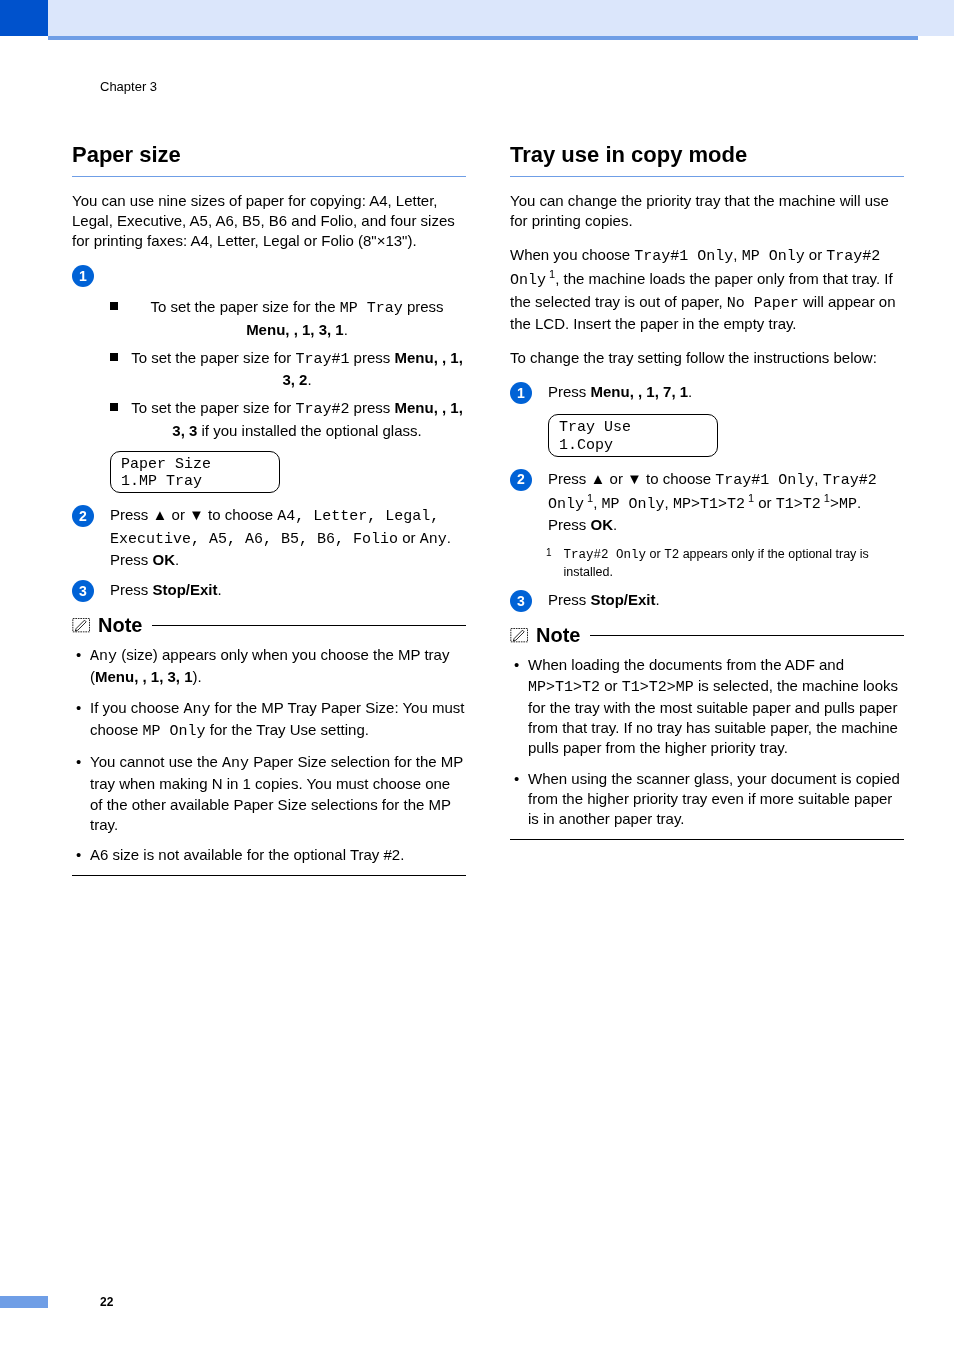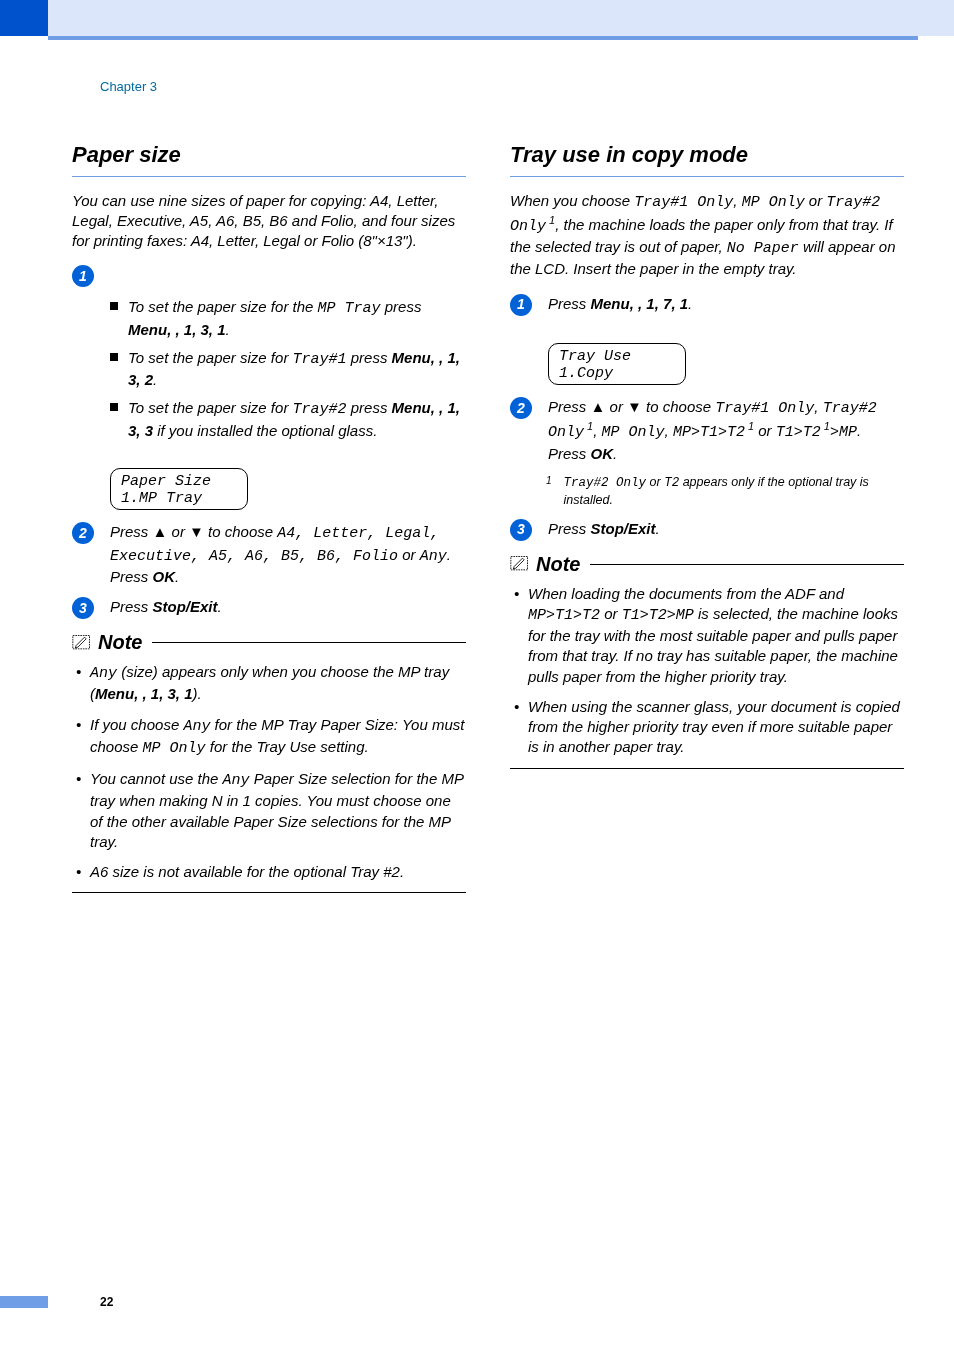--- a/index.html
+++ b/index.html
@@ -30,28 +30,27 @@
   .rule {
     position: absolute;
     left: 48px; right: 36px; top: 36px;
     height: 4px;
     background: #6f9ee6;
   }
   .chapter {
     position: absolute;
     left: 100px; top: 78px;
     font-size: 13px;
-    color: #0369a1;
+    color: #000000;
   }
   .columns {
     position: absolute;
     left: 72px; right: 50px; top: 140px;
     display: flex;
     gap: 44px;
-    font-style: italic;
   }
   .col {
     width: 50%;
   }
   h2.section {
     font-size: 22px;
     font-weight: bold;
     margin: 0 0 6px 0;
   }
   .section-rule {
@@ -80,38 +79,39 @@
   }
   .step-body { flex: 1; }
   .sub {
     margin-left: 38px;
     margin-bottom: 10px;
   }
   .sub-item {
     display: flex;
     align-items: flex-start;
     margin-bottom: 8px;
+    text-align: center;
   }
   .sq {
     width: 8px; height: 8px;
     background: #000;
     margin-top: 5px;
     margin-right: 10px;
     flex-shrink: 0;
   }
   .lcd {
     border: 1.5px solid #000;
     border-radius: 10px;
     padding: 4px 10px 2px 10px;
     font-family: "Courier New", monospace;
     font-size: 15px;
     line-height: 1.15;
     display: inline-block;
-    width: 138px;
-    margin: 17px 0 12px 38px;
+    width: 170px;
+    margin: 0 0 12px 38px;
   }
   .lcd-r { margin-left: 38px; }
   .mono { font-family: "Courier New", monospace; }
   .b { font-weight: bold; }
   .note-hdr {
     display: flex;
     align-items: center;
     margin: 10px 0 2px 0;
   }
   .note-icon {
@@ -255,23 +255,25 @@
         </li>
         <li>A6 size is not available for the optional Tray #2.</li>
       </ul>
       <div class="note-bottom"></div>
     </div>
 
     <div class="col">
       <h2 class="section">Tray use in copy mode</h2>
       <div class="section-rule"></div>
 
+      <p>You can change the priority tray that the machine will use for printing copies.</p>
       <p>
         <span>When you choose </span><span class="mono">Tray#1 Only</span><span>, </span><span class="mono">MP Only</span><span> or </span><span class="mono">Tray#2 Only</span><span class="sup"> 1</span><span>, the machine loads the paper only from that tray. If the selected tray is out of paper, </span><span class="mono">No Paper</span><span> will appear on the LCD. Insert the paper in the empty tray.</span>
       </p>
+      <p>To change the tray setting follow the instructions below:</p>
 
       <div class="step">
         <div class="numcircle">1</div>
         <div class="step-body">
           <span>Press </span><span class="b">Menu</span><span class="b">, </span><span class="b">, 1, 7, 1</span><span>.</span>
         </div>
       </div>
 
       <div class="lcd lcd-r">
         <div>Tray Use</div>

